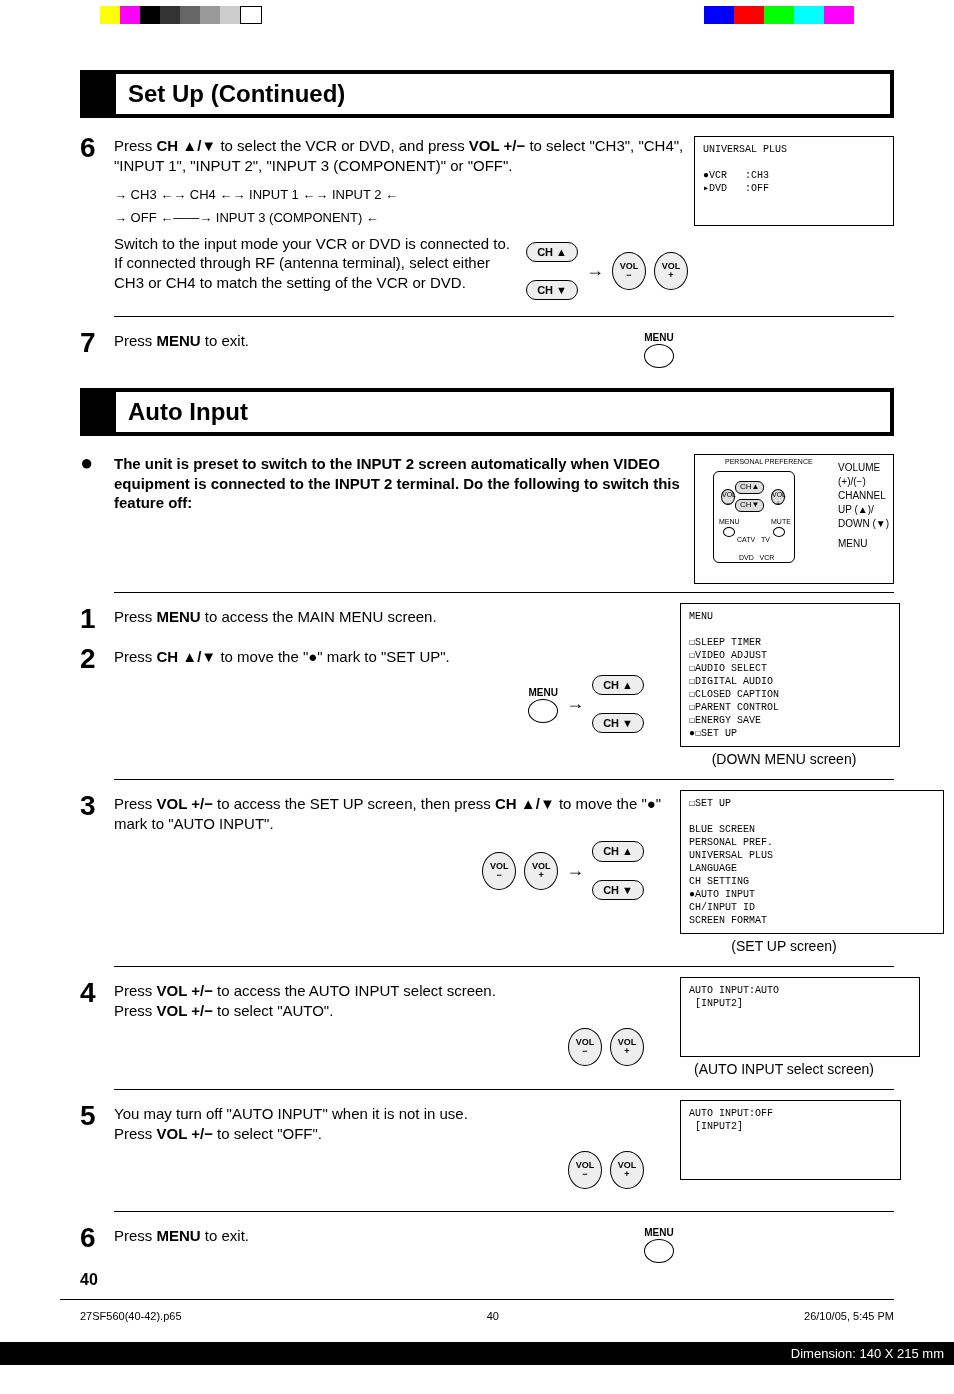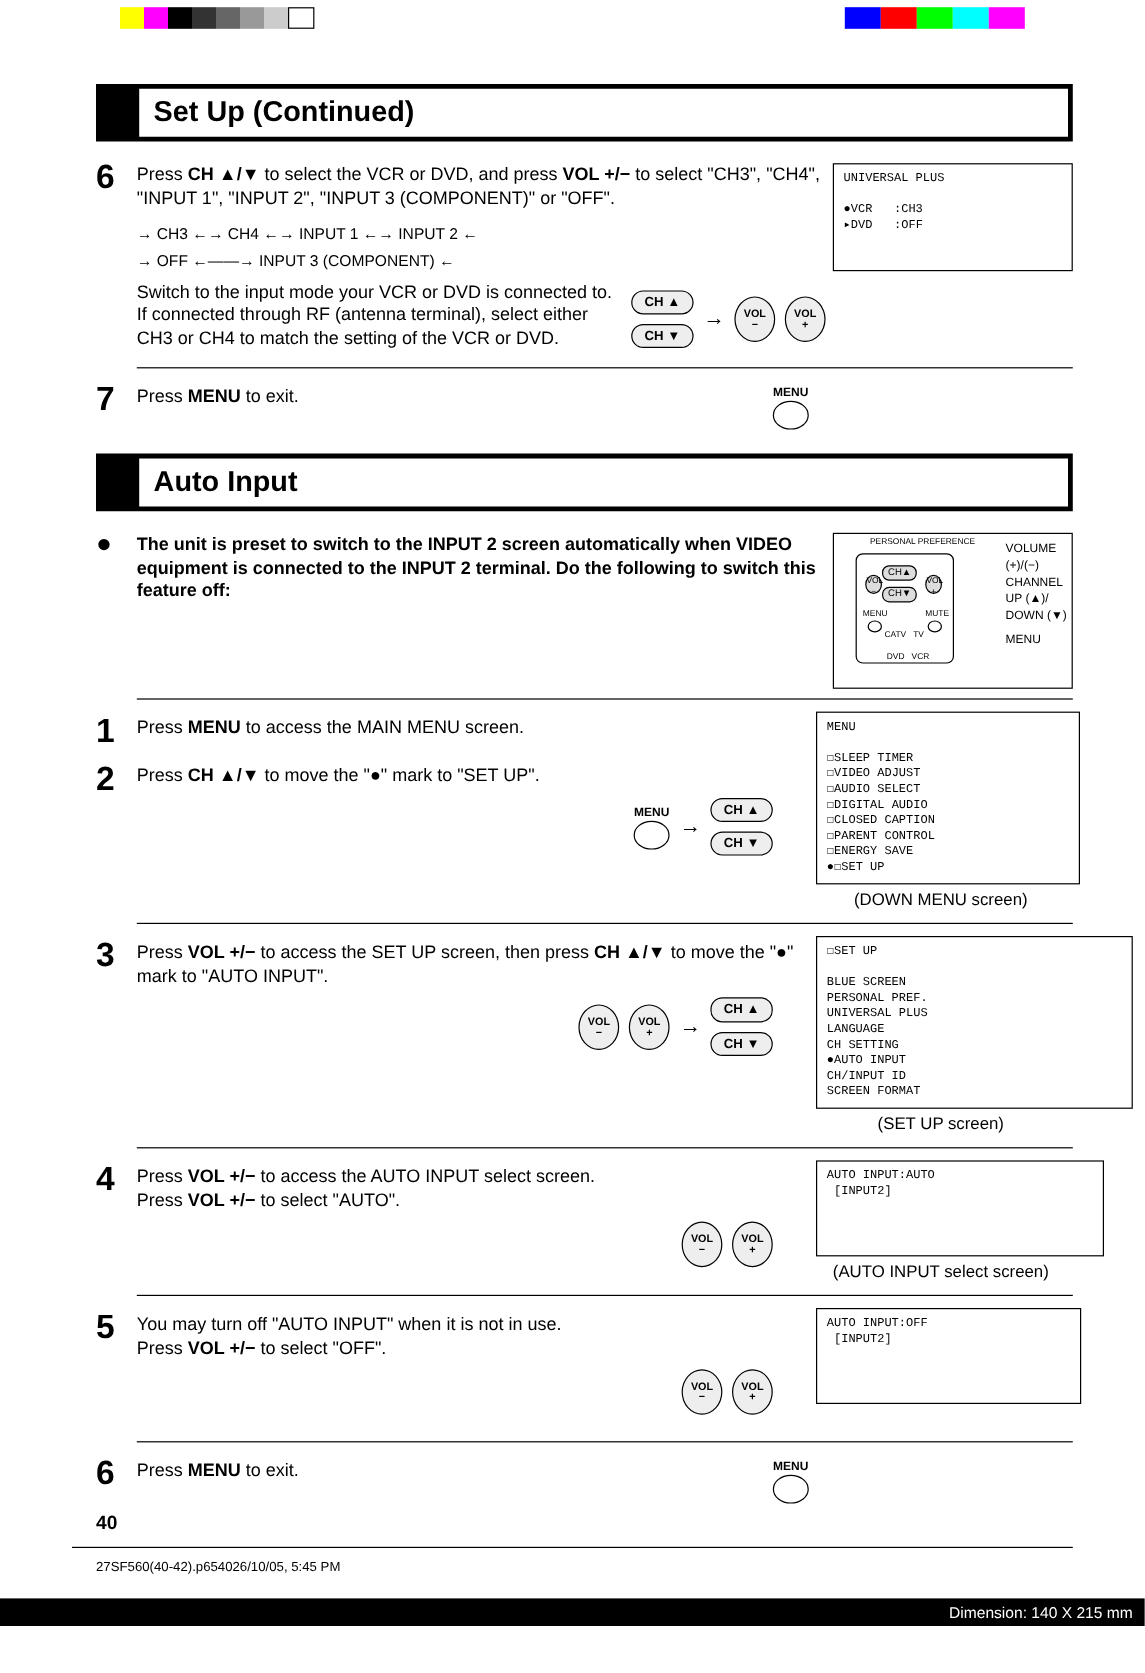--- a/index.html
+++ b/index.html
@@ -144,21 +144,21 @@
     top: 6px;
     font-size: 10px;
     line-height: 1.4;
   }
   .screen-right {
     width: 220px;
     margin-left: 10px;
   }
   .footer {
     display: flex;
-    justify-content: flex-start;
+    justify-content: space-between;
     font-size: 11px;
     padding: 10px 60px 20px 80px;
   }
   .page-num {
     font-size: 16px;
     font-weight: bold;
     margin-top: 6px;
   }
   .dim-box {
     background: #000;
@@ -169,21 +169,21 @@
   }
   .crop-top, .crop-bottom {
     height: 30px;
     position: relative;
   }
   .color-bars {
     display: flex;
     height: 18px;
   }
   .color-bars div { flex: 1; }
-  .ch-stack { display:flex; flex-direction:column; gap:8px; align-items:center;}
+  .ch-stack { display:flex; flex-direction:column; gap:18px; align-items:center;}
 </style>
 </head>
 <body>
 
 <div class="crop-top">
   <div style="position:absolute; left:100px; top:6px;" class="color-bars">
     <div style="width:20px;background:#ff0"></div>
       <div style="width:20px;background:#f0f"></div>
     <div style="width:20px;background:#000"></div>
       <div style="width:20px;background:#333"></div>

